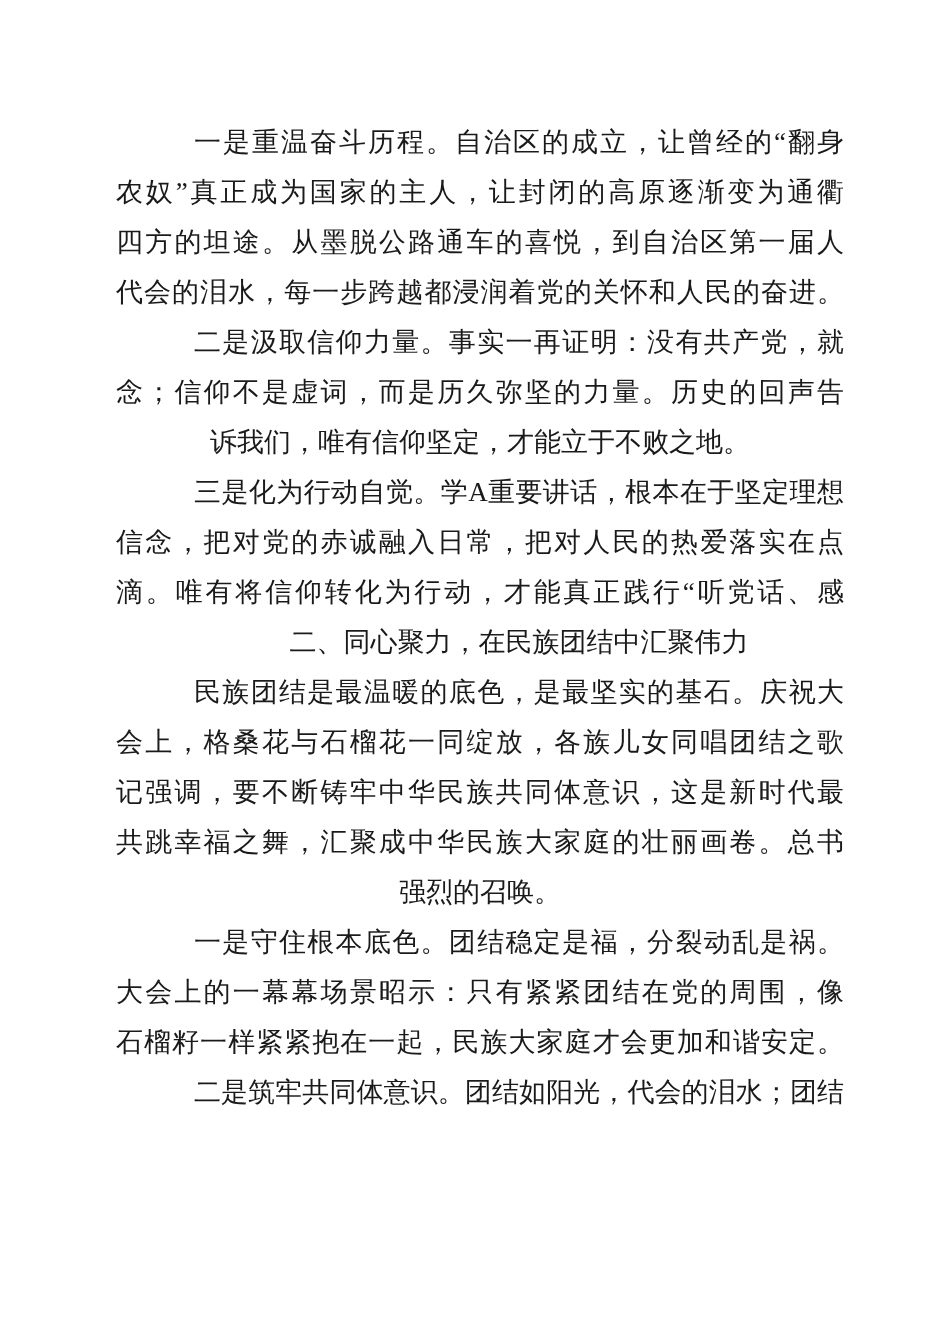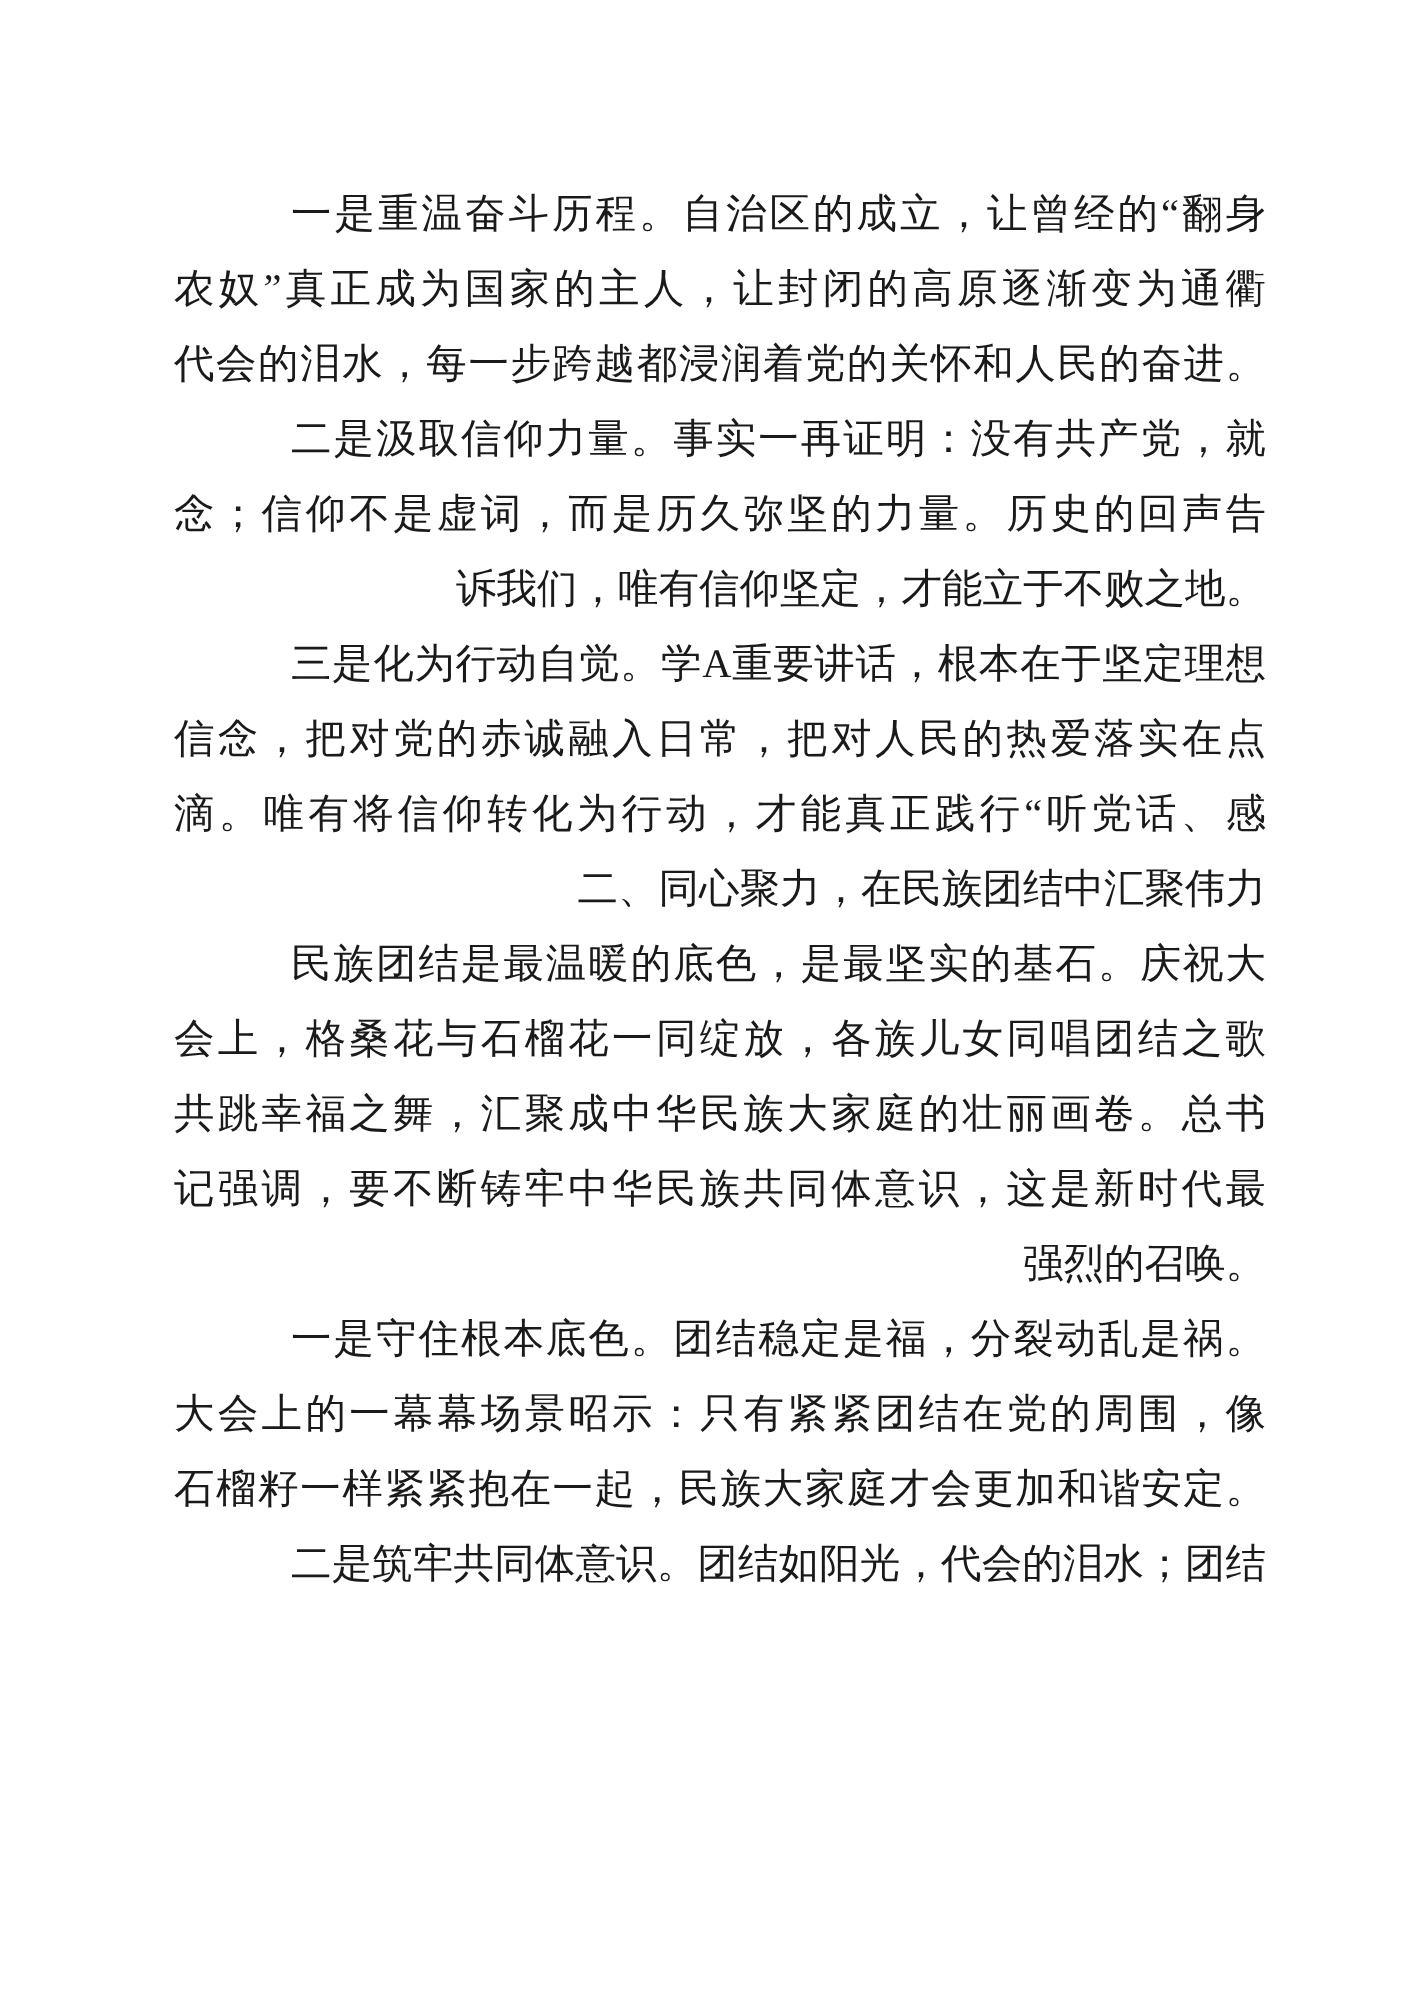--- a/index.html
+++ b/index.html
@@ -21,39 +21,40 @@
     overflow: hidden;
     background: #ffffff;
   }
   .para { margin: 0; }
   .line {
     height: 50px;
     line-height: 50px;
     font-size: 27px;
     font-weight: normal;
     overflow: hidden;
-    text-align: right;
+    text-align: center;
   }
   
   .just {
     text-align: justify;
     text-align-last: justify;
     text-justify: inter-character;
   }
   
   .indent { padding-left: 78px; }
 </style>
 </head>
 <body>
 
 <div class="page">
 
   <div class="para">
     <div class="line indent just">一是重温奋斗历程。自治区的成立，让曾经的“翻身</div>
     <div class="line just">农奴”真正成为国家的主人，让封闭的高原逐渐变为通衢</div>
+    <div class="line just">四方的坦途。从墨脱公路通车的喜悦，到自治区第一届人</div>
     <div class="line just">代会的泪水，每一步跨越都浸润着党的关怀和人民的奋进。</div>
   </div>
 
   <div class="para">
     <div class="line indent just">二是汲取信仰力量。事实一再证明：没有共产党，就</div>
     <div class="line just">念；信仰不是虚词，而是历久弥坚的力量。历史的回声告</div>
     <div class="line">诉我们，唯有信仰坚定，才能立于不败之地。</div>
   </div>
 
   <div class="para">
@@ -62,22 +63,22 @@
     <div class="line just">滴。唯有将信仰转化为行动，才能真正践行“听党话、感</div>
   </div>
 
   <div class="para">
     <div class="line indent">二、同心聚力，在民族团结中汇聚伟力</div>
   </div>
 
   <div class="para">
     <div class="line indent just">民族团结是最温暖的底色，是最坚实的基石。庆祝大</div>
     <div class="line just">会上，格桑花与石榴花一同绽放，各族儿女同唱团结之歌</div>
+    <div class="line just">记强调，要不断铸牢中华民族共同体意识，这是新时代最</div>
     <div class="line just">共跳幸福之舞，汇聚成中华民族大家庭的壮丽画卷。总书</div>
-    <div class="line just">记强调，要不断铸牢中华民族共同体意识，这是新时代最</div>
     <div class="line">强烈的召唤。</div>
   </div>
 
   <div class="para">
     <div class="line indent just">一是守住根本底色。团结稳定是福，分裂动乱是祸。</div>
     <div class="line just">大会上的一幕幕场景昭示：只有紧紧团结在党的周围，像</div>
     <div class="line just">石榴籽一样紧紧抱在一起，民族大家庭才会更加和谐安定。</div>
   </div>
 
   <div class="para">

